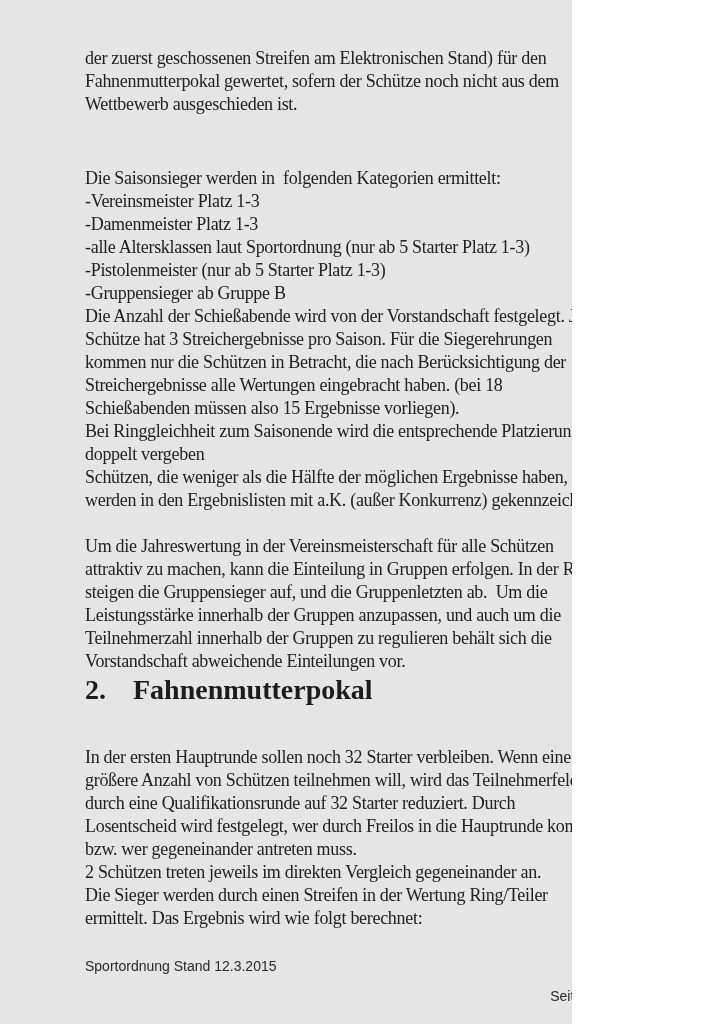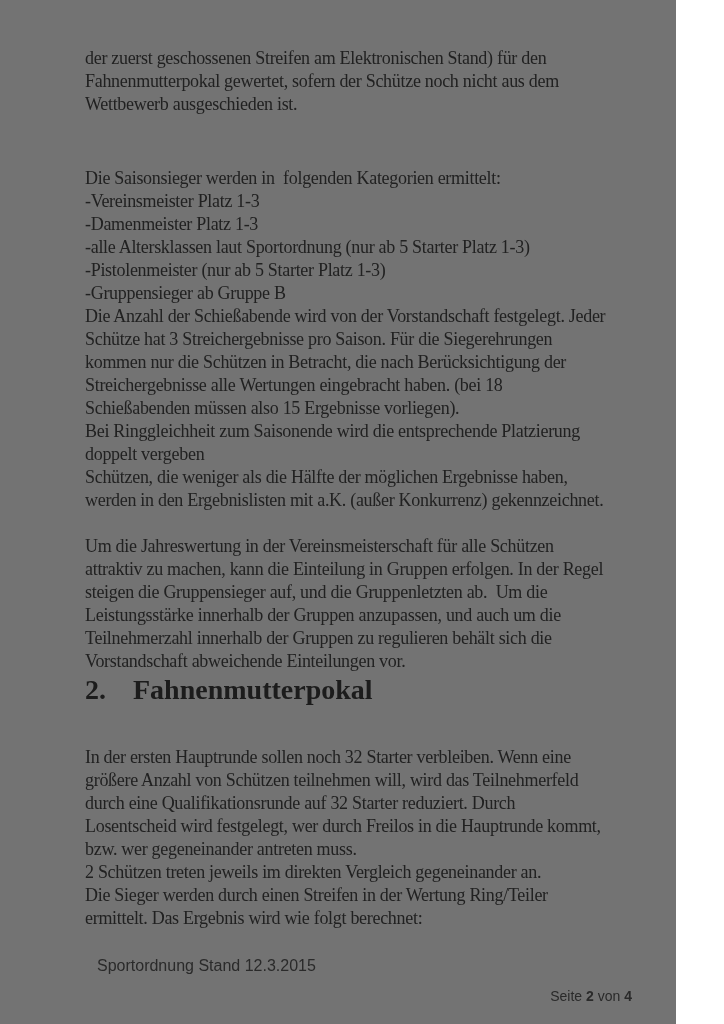--- a/index.html
+++ b/index.html
@@ -2,23 +2,23 @@
 <html lang="de"><head>
 <meta charset="utf-8">
 <style>
   html, body {
     margin: 0;
     padding: 0;
     background: #ffffff;
   }
   .page {
     position: relative;
-    width: 676px;
+    width: 572px;
     height: 1024px;
-    background: #737373;
+    background: #e5e5e5;
     overflow: hidden;
     font-family: "Liberation Serif", "DejaVu Serif", serif;
     color: #212121;
   }
   .content {
     position: absolute;
     left: 85px;
     top: 47px;
     width: 560px;
   }
@@ -40,23 +40,23 @@
     font-weight: 700;
     letter-spacing: 0;
     color: #1c1c1c;
   }
   .section-heading .h-num {
     display: inline-block;
     width: 48px;
   }
   .section-para { margin-bottom: 27px; margin-top: 39px; }
   .footer-left {
-    margin: 0 0 8px 12px;
+    margin: 0 0 8px 0;
     font-family: "Liberation Sans", "DejaVu Sans", sans-serif;
-    font-size: 16px;
+    font-size: 14px;
     line-height: 18px;
     color: #2a2a2a;
   }
   .footer-right {
     margin: 13px;
     font-family: "Liberation Sans", "DejaVu Sans", sans-serif;
     font-size: 14px;
     line-height: 17px;
     text-align: right;
     color: #2a2a2a;

